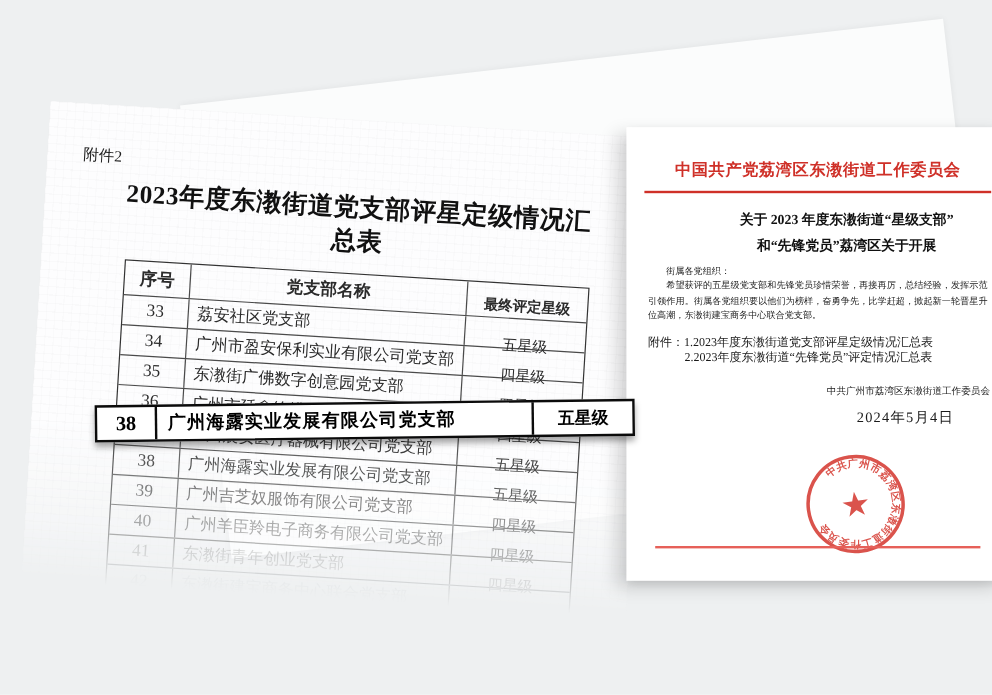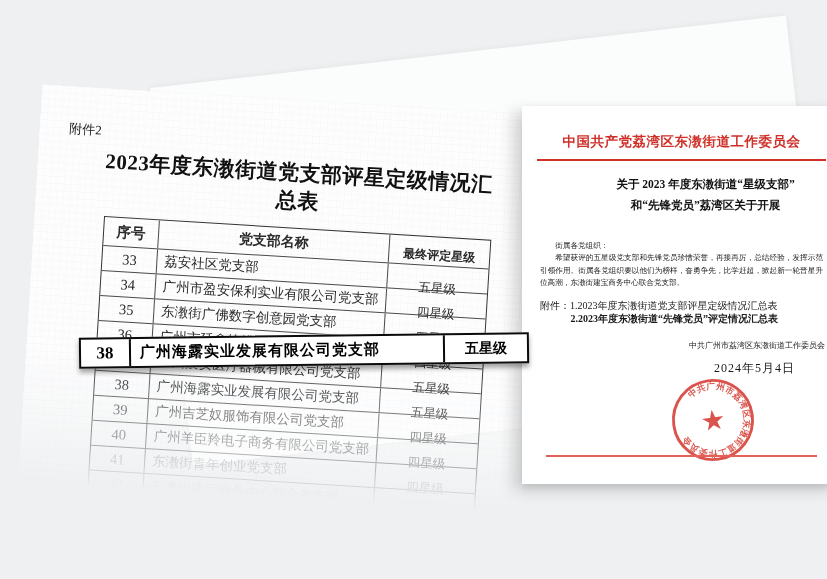--- a/index.html
+++ b/index.html
@@ -71,25 +71,25 @@
   .notice{
     position:absolute;left:522px;top:106px;width:319px;height:378px;
     background:#ffffff;
     box-shadow:-9px 6px 14px rgba(0,0,0,0.16), 2px 3px 8px rgba(0,0,0,0.10);
     z-index:3;color:#1a1a1a;
   }
   .n-org{margin-top:27px;text-align:center;font-size:13.5px;font-weight:bold;
     color:#cf3028;letter-spacing:0.5px;white-space:nowrap;}
   .n-rule{height:2px;background:#cf3028;margin:8px 15px 0 15px;}
   .n-title{margin-top:13px;text-align:center;font-size:11.5px;font-weight:bold;line-height:21px;color:#111;padding-left:48px;}
-  .n-body{margin:24px 18px 0 18px;font-size:7.6px;line-height:12.3px;text-align:justify;color:#1c1c1c;}
+  .n-body{margin:4px 18px 0 18px;font-size:7.6px;line-height:12.3px;text-align:justify;color:#1c1c1c;}
   .n-salutation{text-indent:0;}
   .n-para{text-indent:2em;margin:0;}
   .n-attach{margin:11px 18px 0 18px;font-size:10px;line-height:12.5px;}
-  .n-attach .a2{padding-left:3.05em;font-weight:bold;}
+  .n-attach .a2{padding-left:3.05em;}
   .n-sign{margin:15px 16px 0 0;text-align:right;font-size:8px;}
   .n-date{margin:9px 46px 0 0;text-align:right;font-size:12px;letter-spacing:1px;}
   .n-bottom-rule{position:absolute;left:24px;right:24px;bottom:27px;height:2px;background:#e66059;}
 
   .seal{
     position:absolute;left:148px;top:271px;width:86px;height:86px;
     color:#d4352c;opacity:0.85;mix-blend-mode:multiply;
     transform:rotate(-8deg);
   }
   .seal text{font-family:"Liberation Serif","DejaVu Serif",serif;font-weight:bold;}

